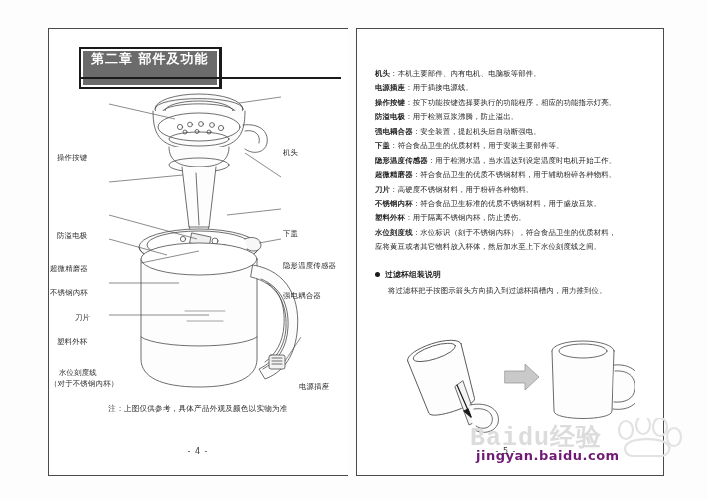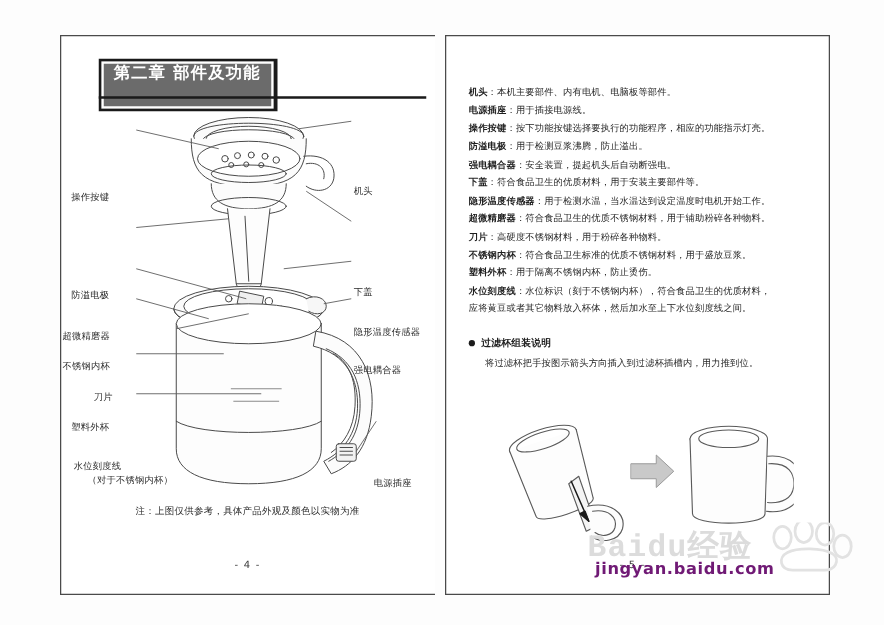--- a/index.html
+++ b/index.html
@@ -204,21 +204,21 @@
       </svg>
 
       
       <div class="lbl l" style="left:8px;top:66px;">操作按键</div>
       <div class="lbl l" style="left:8px;top:144px;">防溢电极</div>
       <div class="lbl l" style="left:1px;top:177px;">超微精磨器</div>
       <div class="lbl l" style="left:1px;top:201px;">不锈钢内杯</div>
       <div class="lbl l" style="left:26px;top:226px;">刀片</div>
       <div class="lbl l" style="left:8px;top:250px;">塑料外杯</div>
       <div class="lbl l" style="left:10px;top:281px;">水位刻度线</div>
-      <div class="lbl l" style="left:1px;top:292px;margin-left:20px;">（对于不锈钢内杯）</div>
+      <div class="lbl l" style="left:1px;top:292px;">（对于不锈钢内杯）</div>
 
       
       <div class="lbl r" style="left:234px;top:61px;">机头</div>
       <div class="lbl r" style="left:234px;top:142px;">下盖</div>
       <div class="lbl r" style="left:234px;top:174px;">隐形温度传感器</div>
       <div class="lbl r" style="left:234px;top:204px;">强电耦合器</div>
       <div class="lbl r" style="left:250px;top:295px;">电源插座</div>
     </div>
 
     <div class="note">注：上图仅供参考，具体产品外观及颜色以实物为准</div>

